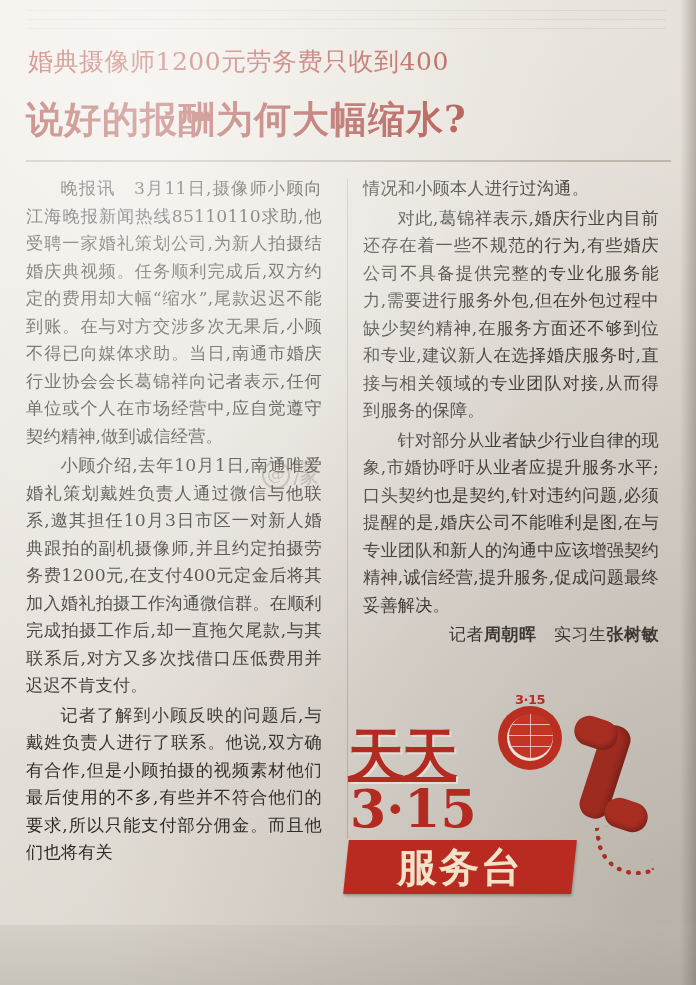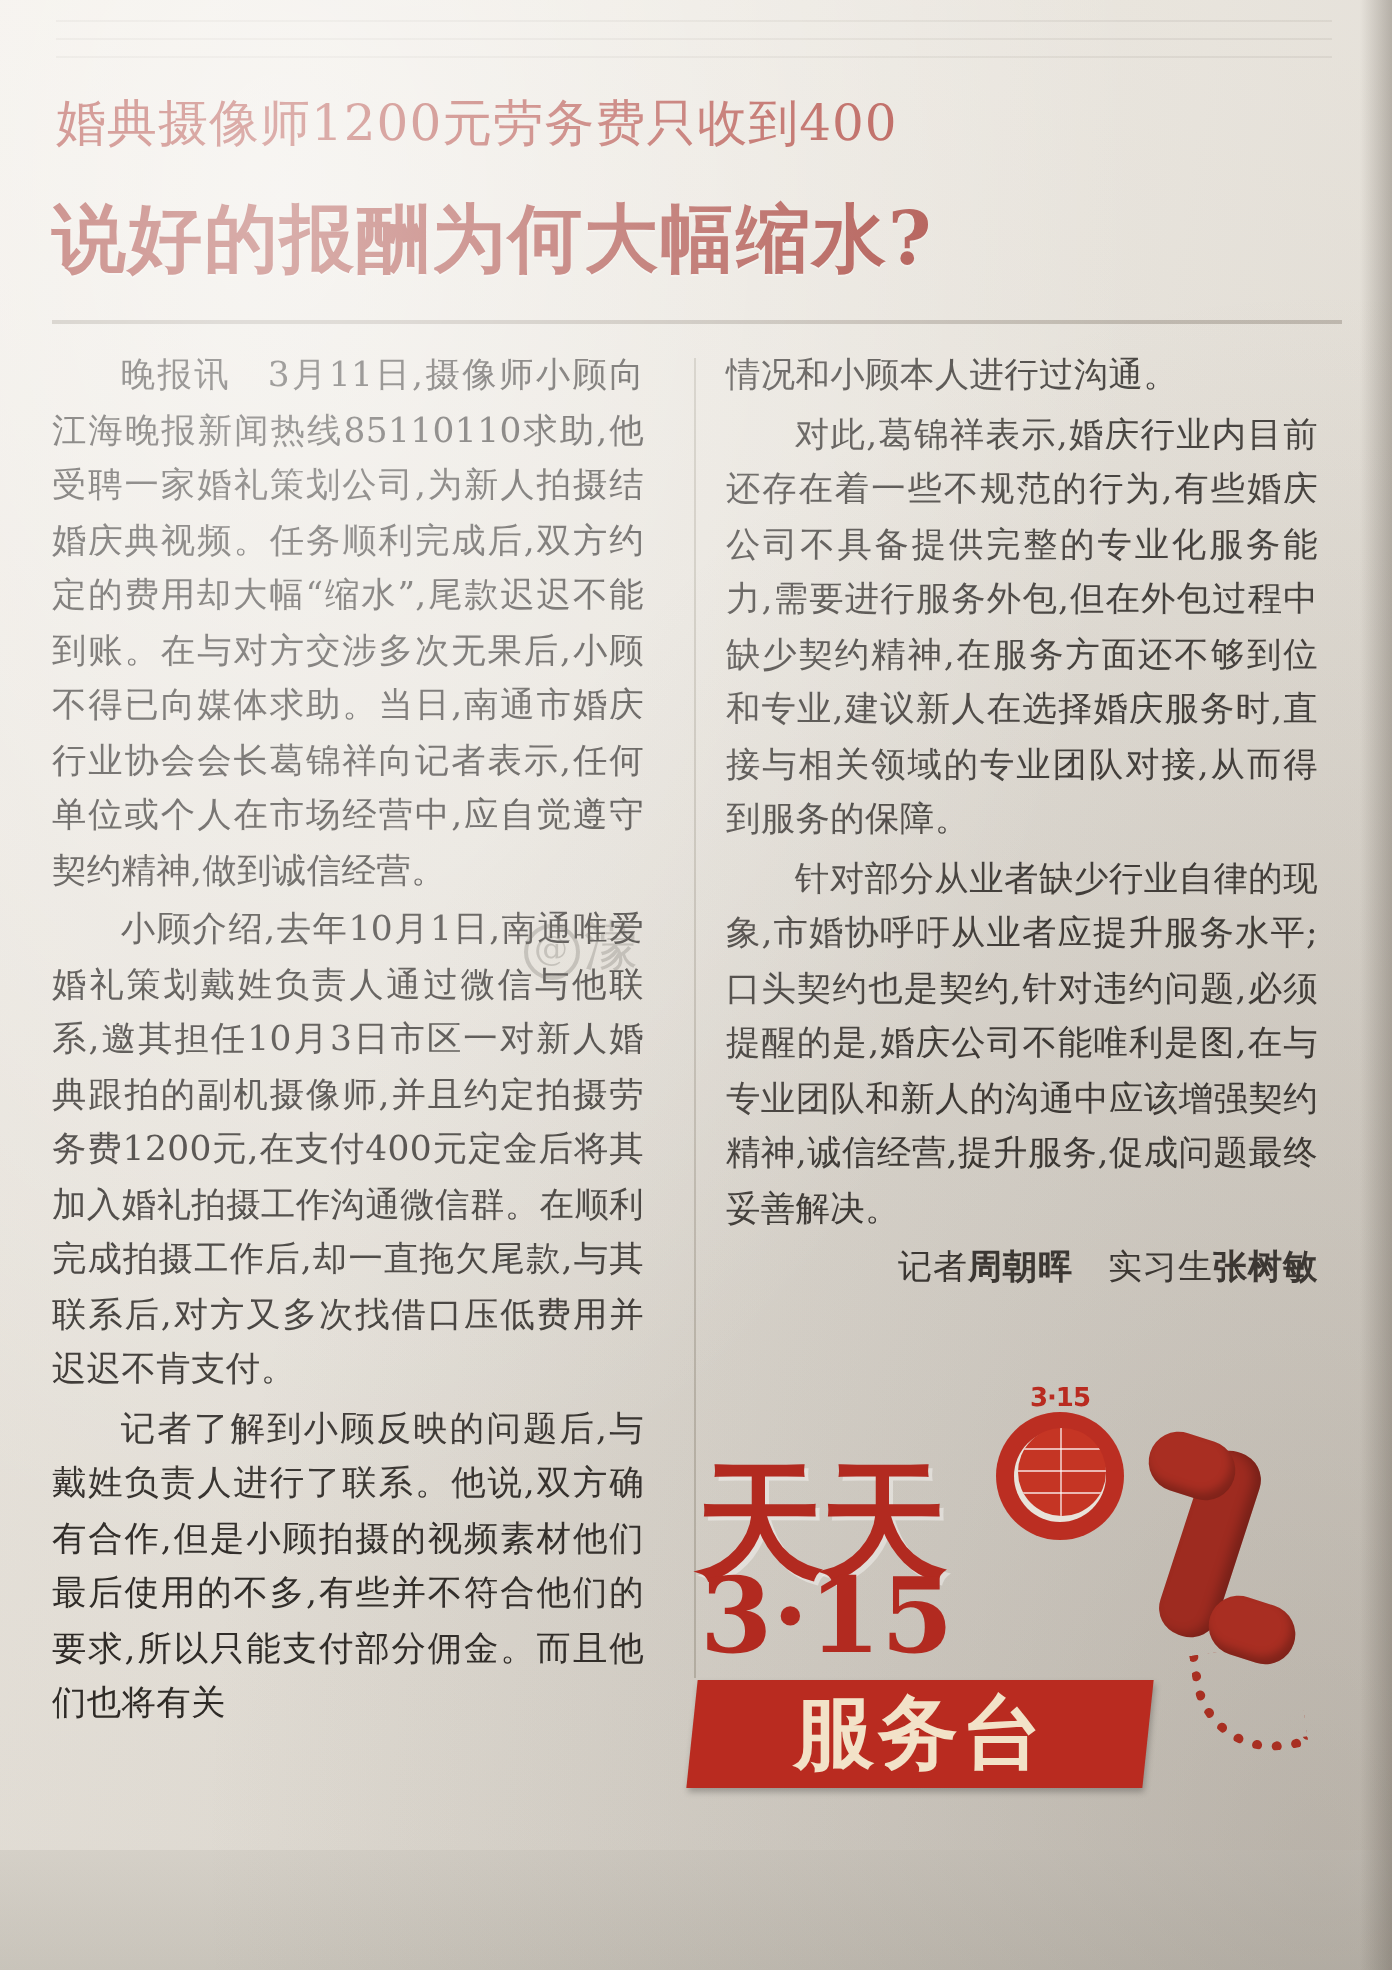--- a/index.html
+++ b/index.html
@@ -161,24 +161,25 @@
     width: 330px;
     height: 230px;
     z-index: 6;
   }
   .logo .tiantian {
     position: absolute;
     left: 8px;
     top: 28px;
     font-family: "DejaVu Serif", serif;
     font-weight: bold;
-    font-size: 64px;
+    font-size: 56px;
     color: #b22a20;
     letter-spacing: -2px;
     text-shadow: 2px 2px 0 rgba(255,255,255,.4);
+    text-decoration: underline;
   }
   .logo .num {
     position: absolute;
     left: 10px;
     top: 88px;
     font-family: "DejaVu Serif", serif;
     font-weight: bold;
     font-size: 52px;
     color: #b22a20;
     letter-spacing: 0px;

